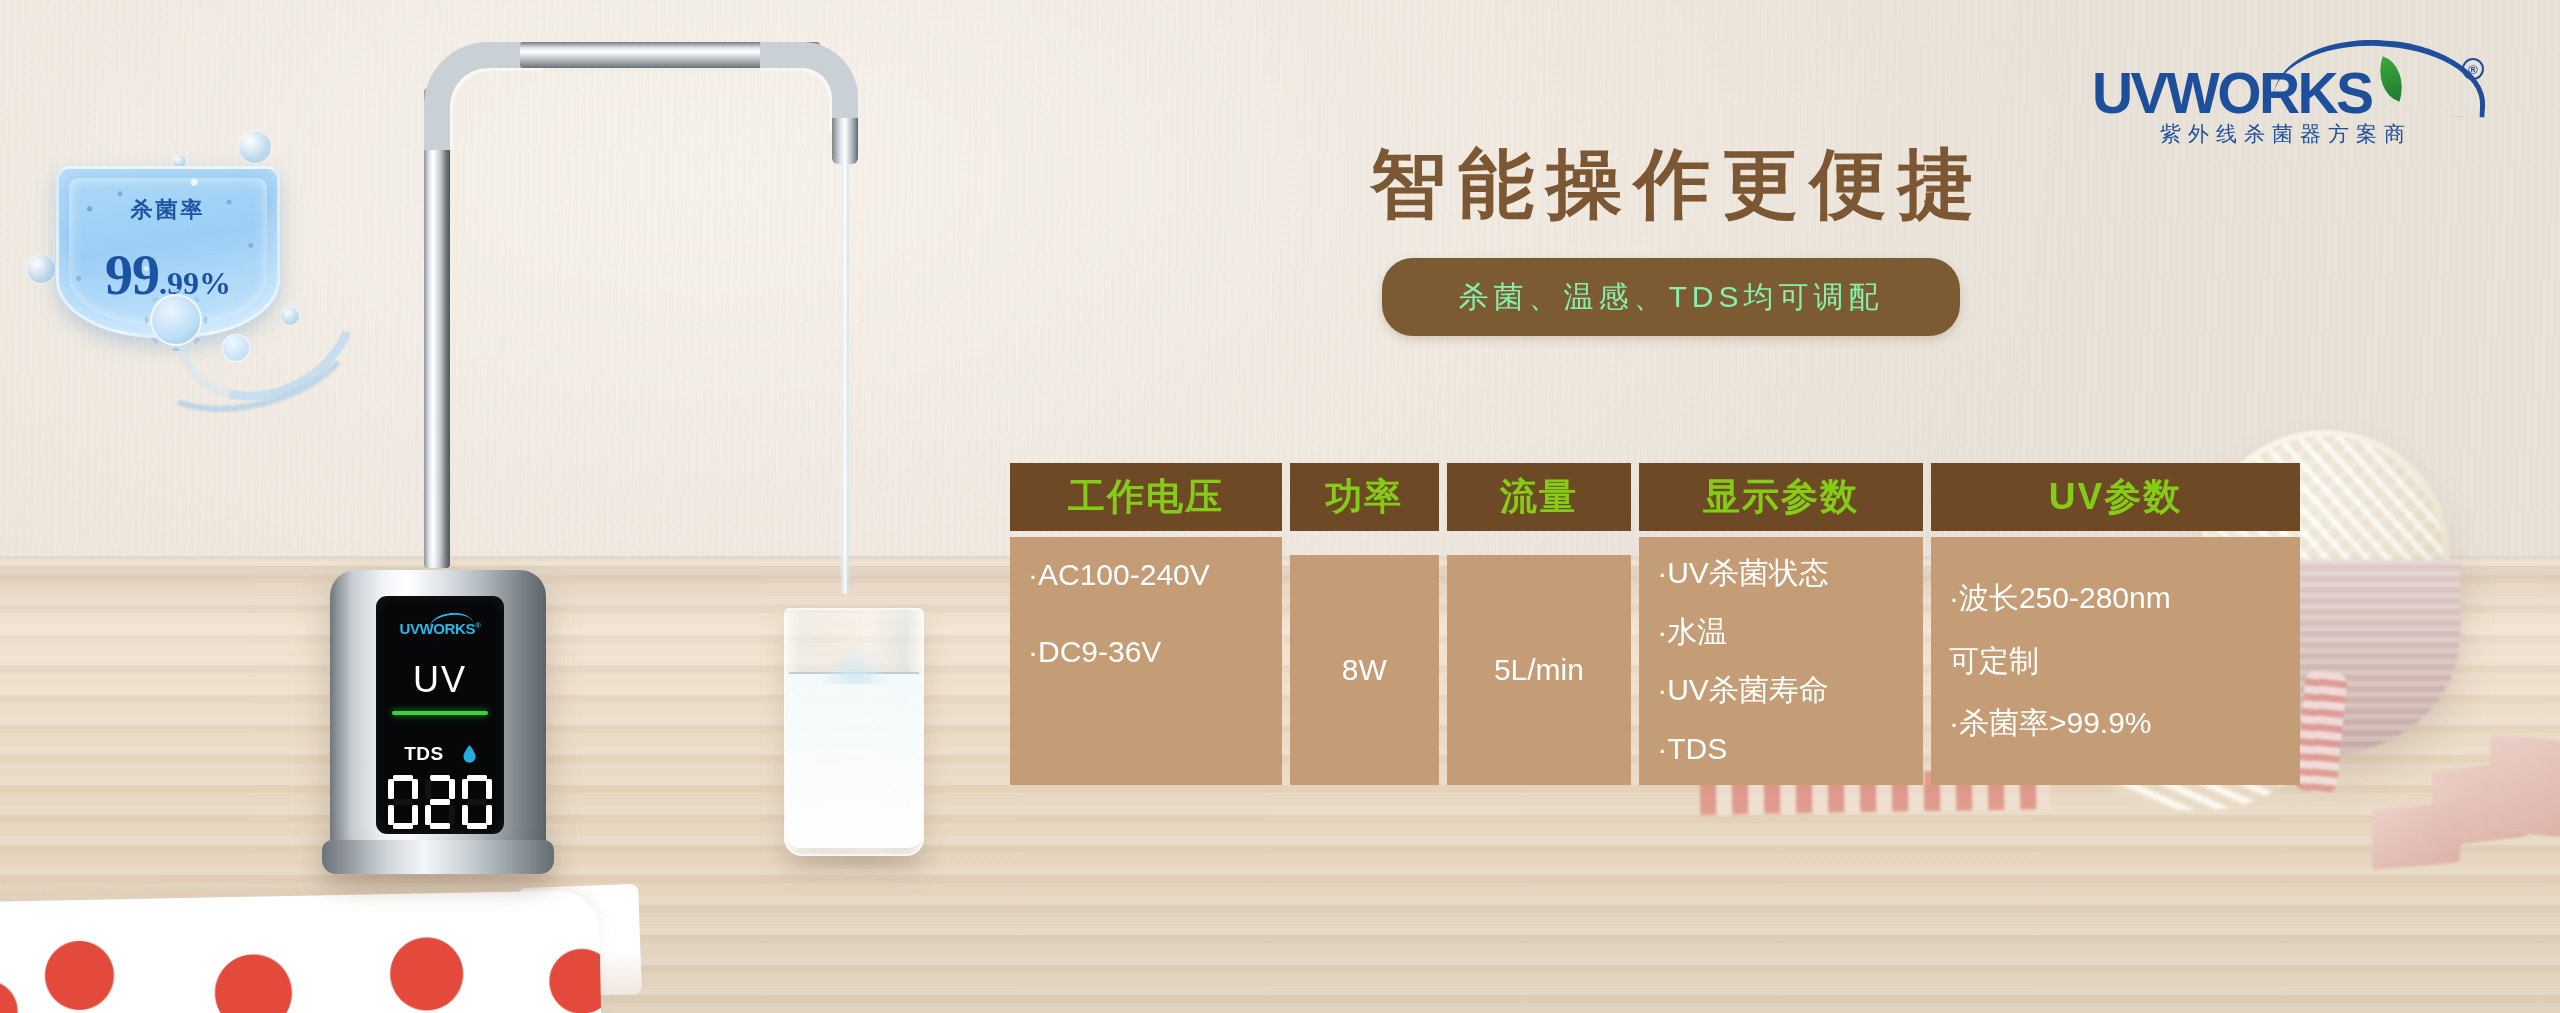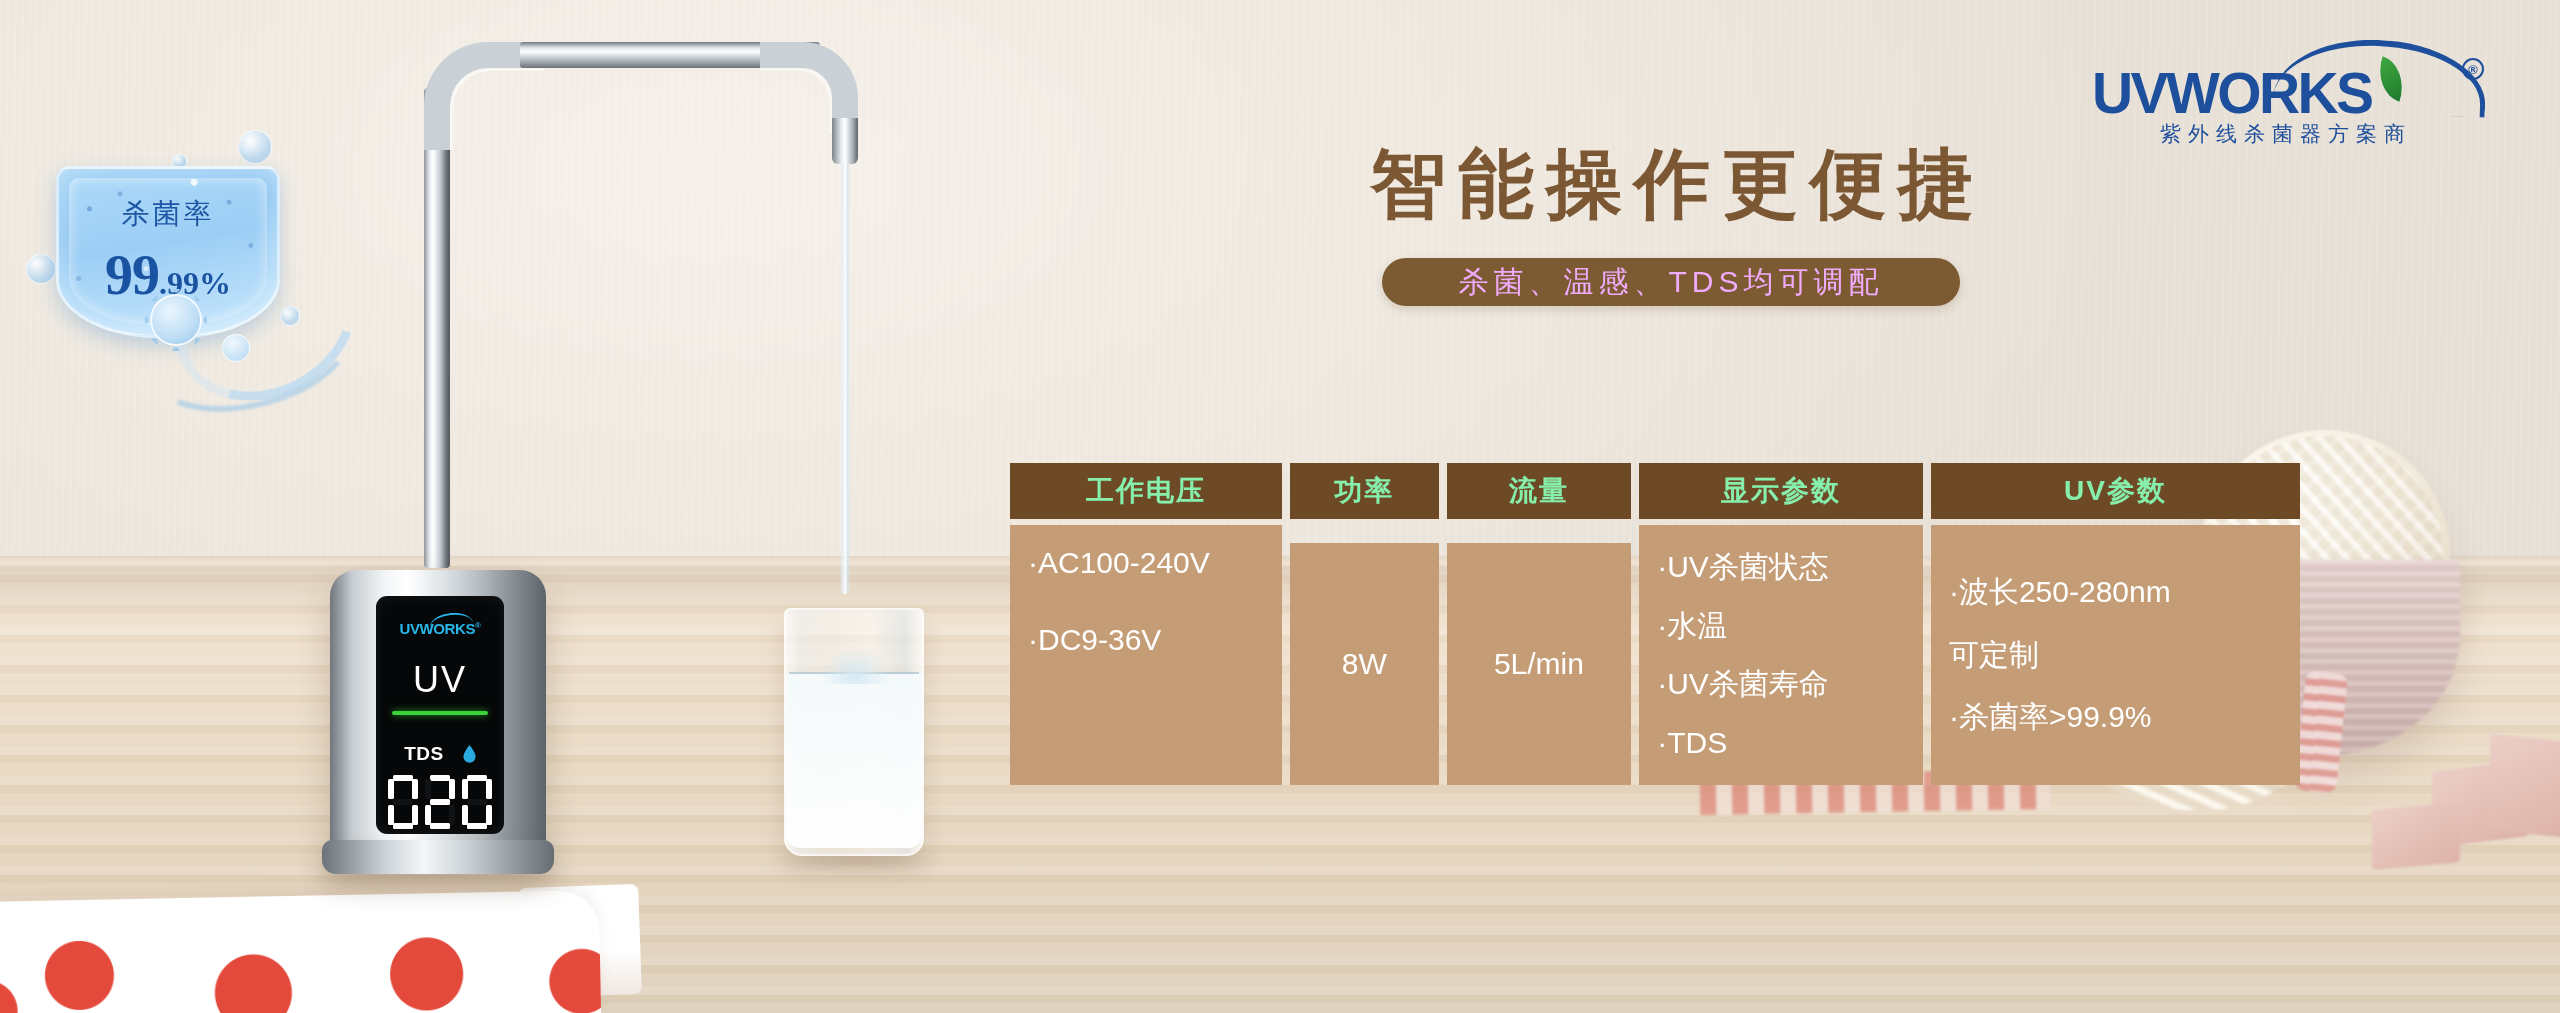--- a/index.html
+++ b/index.html
@@ -281,21 +281,21 @@
       radial-gradient(circle at 28% 15%, rgba(66,123,190,.42) 0 2px, transparent 3px),
       radial-gradient(circle at 78% 20%, rgba(66,123,190,.4) 0 2px, transparent 3px),
       radial-gradient(circle at 88% 46%, rgba(66,123,190,.38) 0 2px, transparent 3px),
       radial-gradient(circle at 9% 66%, rgba(66,123,190,.34) 0 2px, transparent 3px),
       radial-gradient(circle at 62% 8%, rgba(255,255,255,.8) 0 3px, transparent 4px),
       radial-gradient(circle at 40% 60%, rgba(255,255,255,.55) 0 2px, transparent 3px);
   }
   .shield-txt {
     position:absolute; left:0; right:0; top:26px; text-align:center;
     color:#1d56a4; font-family:"Liberation Serif","DejaVu Serif",serif;
-    font-size:28px; font-weight:normal; letter-spacing:3px;
+    font-size:22px; font-weight:bold; letter-spacing:3px;
   }
   .shield-num {
     position:absolute; left:0; right:0; top:74px; text-align:center;
     color:#1a53a2; font-family:"Liberation Serif","DejaVu Serif",serif;
     font-weight:bold; white-space:nowrap;
   }
   .shield-num .big { font-size:56px; letter-spacing:-1px; }
   .shield-num .small { font-size:32px; }
   .swoosh {
     position:absolute; left:150px; top:108px; width:188px; height:150px;
@@ -361,40 +361,40 @@
     color:#1e4f9c; font-size:21px; letter-spacing:7px; font-weight:500;
   }
 
   
   .headline {
     position:absolute; left:1370px; top:134px; width:620px;
     color:#7c5733; font-family:"Liberation Serif","DejaVu Serif",serif;
     font-size:76px; font-weight:bold; letter-spacing:12px; white-space:nowrap;
   }
   .pill {
-    position:absolute; left:1382px; top:258px; width:578px; height:48px;
+    position:absolute; left:1382px; top:258px; width:578px; height:78px;
     background:#7c5b33; border-radius:31px;
     display:flex; align-items:center; justify-content:center;
-    color:#f0abfc; font-size:30px; letter-spacing:5px;
+    color:#86efac; font-size:30px; letter-spacing:5px;
     box-shadow:0 4px 10px rgba(110,82,48,.2);
   }
 
   
   .table { position:absolute; left:1010px; top:463px; width:1290px; height:322px;
            display:flex; gap:8px; }
   .col { display:flex; flex-direction:column; gap:6px; }
   .col.c1 { width:274px; }
   .col.c2 { width:150px; }
   .col.c3 { width:186px; }
   .col.c4 { width:286px; }
   .col.c5 { width:372px; }
   .th {
-    height:56px; background:#6d4a25;
+    height:68px; background:#6d4a25;
     display:flex; align-items:center; justify-content:center;
-    color:#86efac; font-size:28px; font-weight:bold; letter-spacing:2px;
+    color:#84cc16; font-size:37px; font-weight:bold; letter-spacing:2px;
   }
   .td {
     flex:1; background:#c49d77;
     display:flex; flex-direction:column; justify-content:center;
     color:#ffffff; font-size:30px; line-height:1.95;
     padding:0 18px;
   }
   .td.center { align-items:center; justify-content:center;margin-top:18px; }
   .td .ln { white-space:nowrap; }
   .td.c1lines { justify-content:flex-start; }

